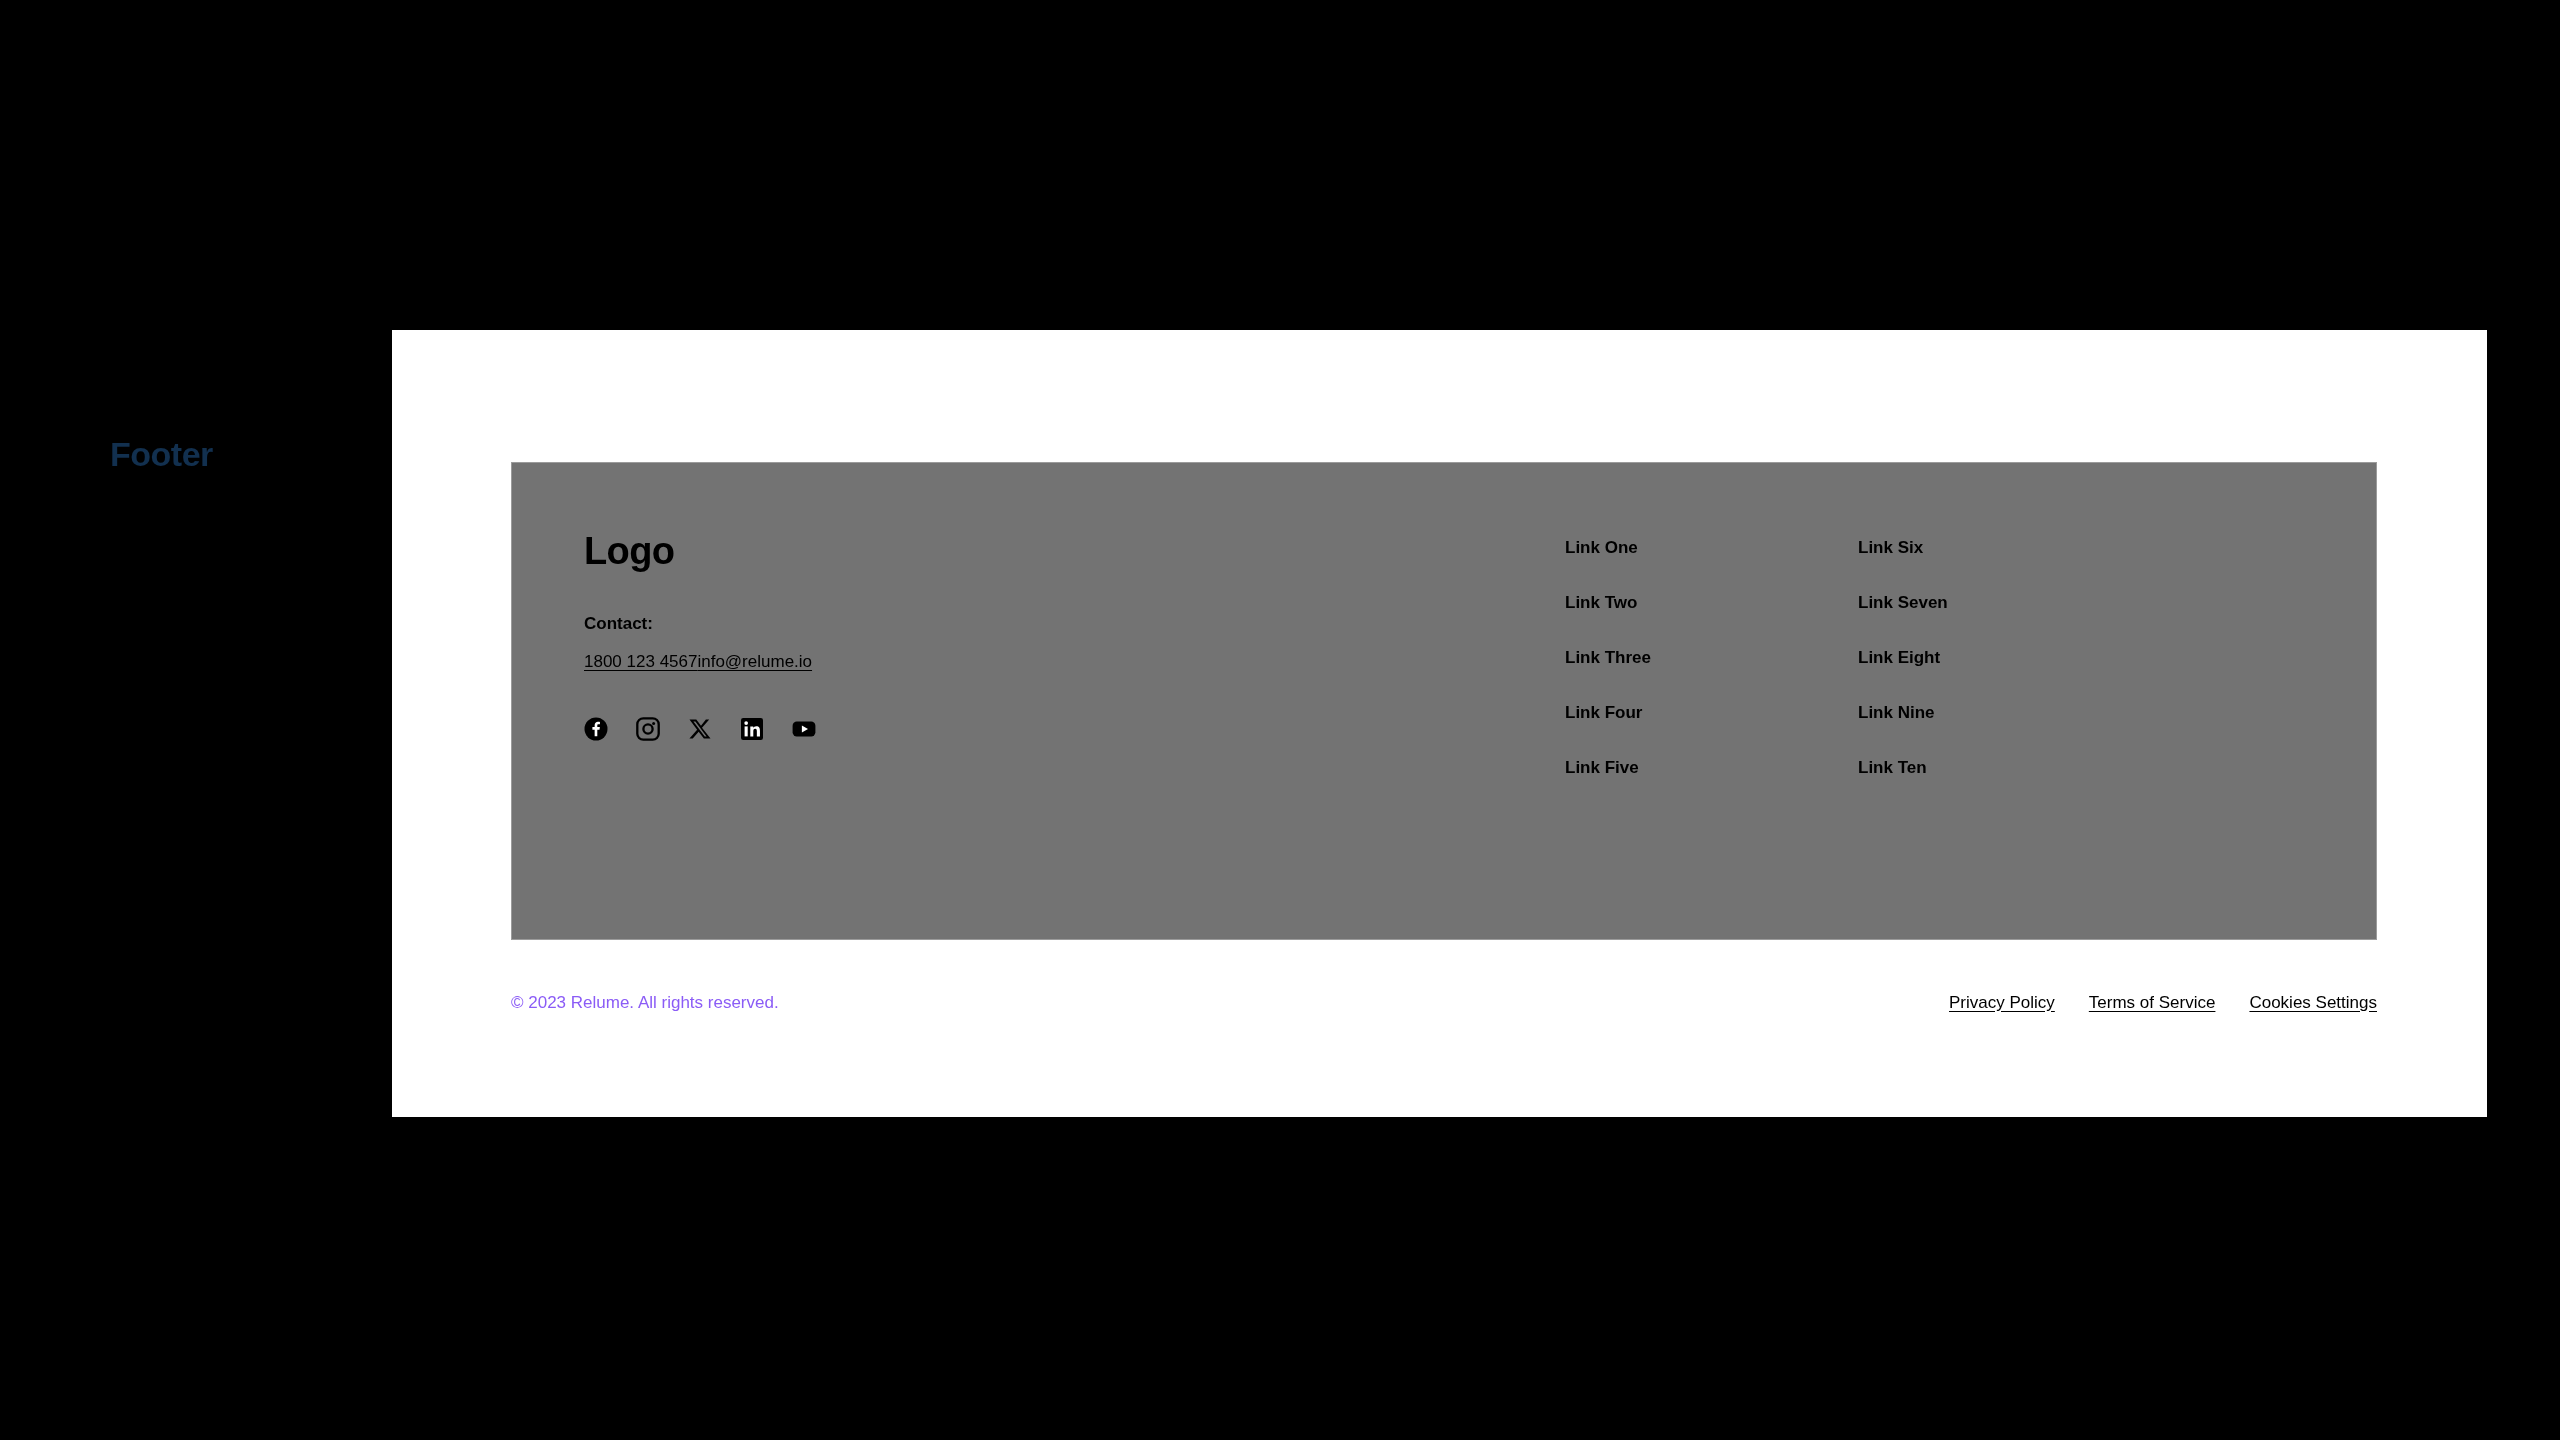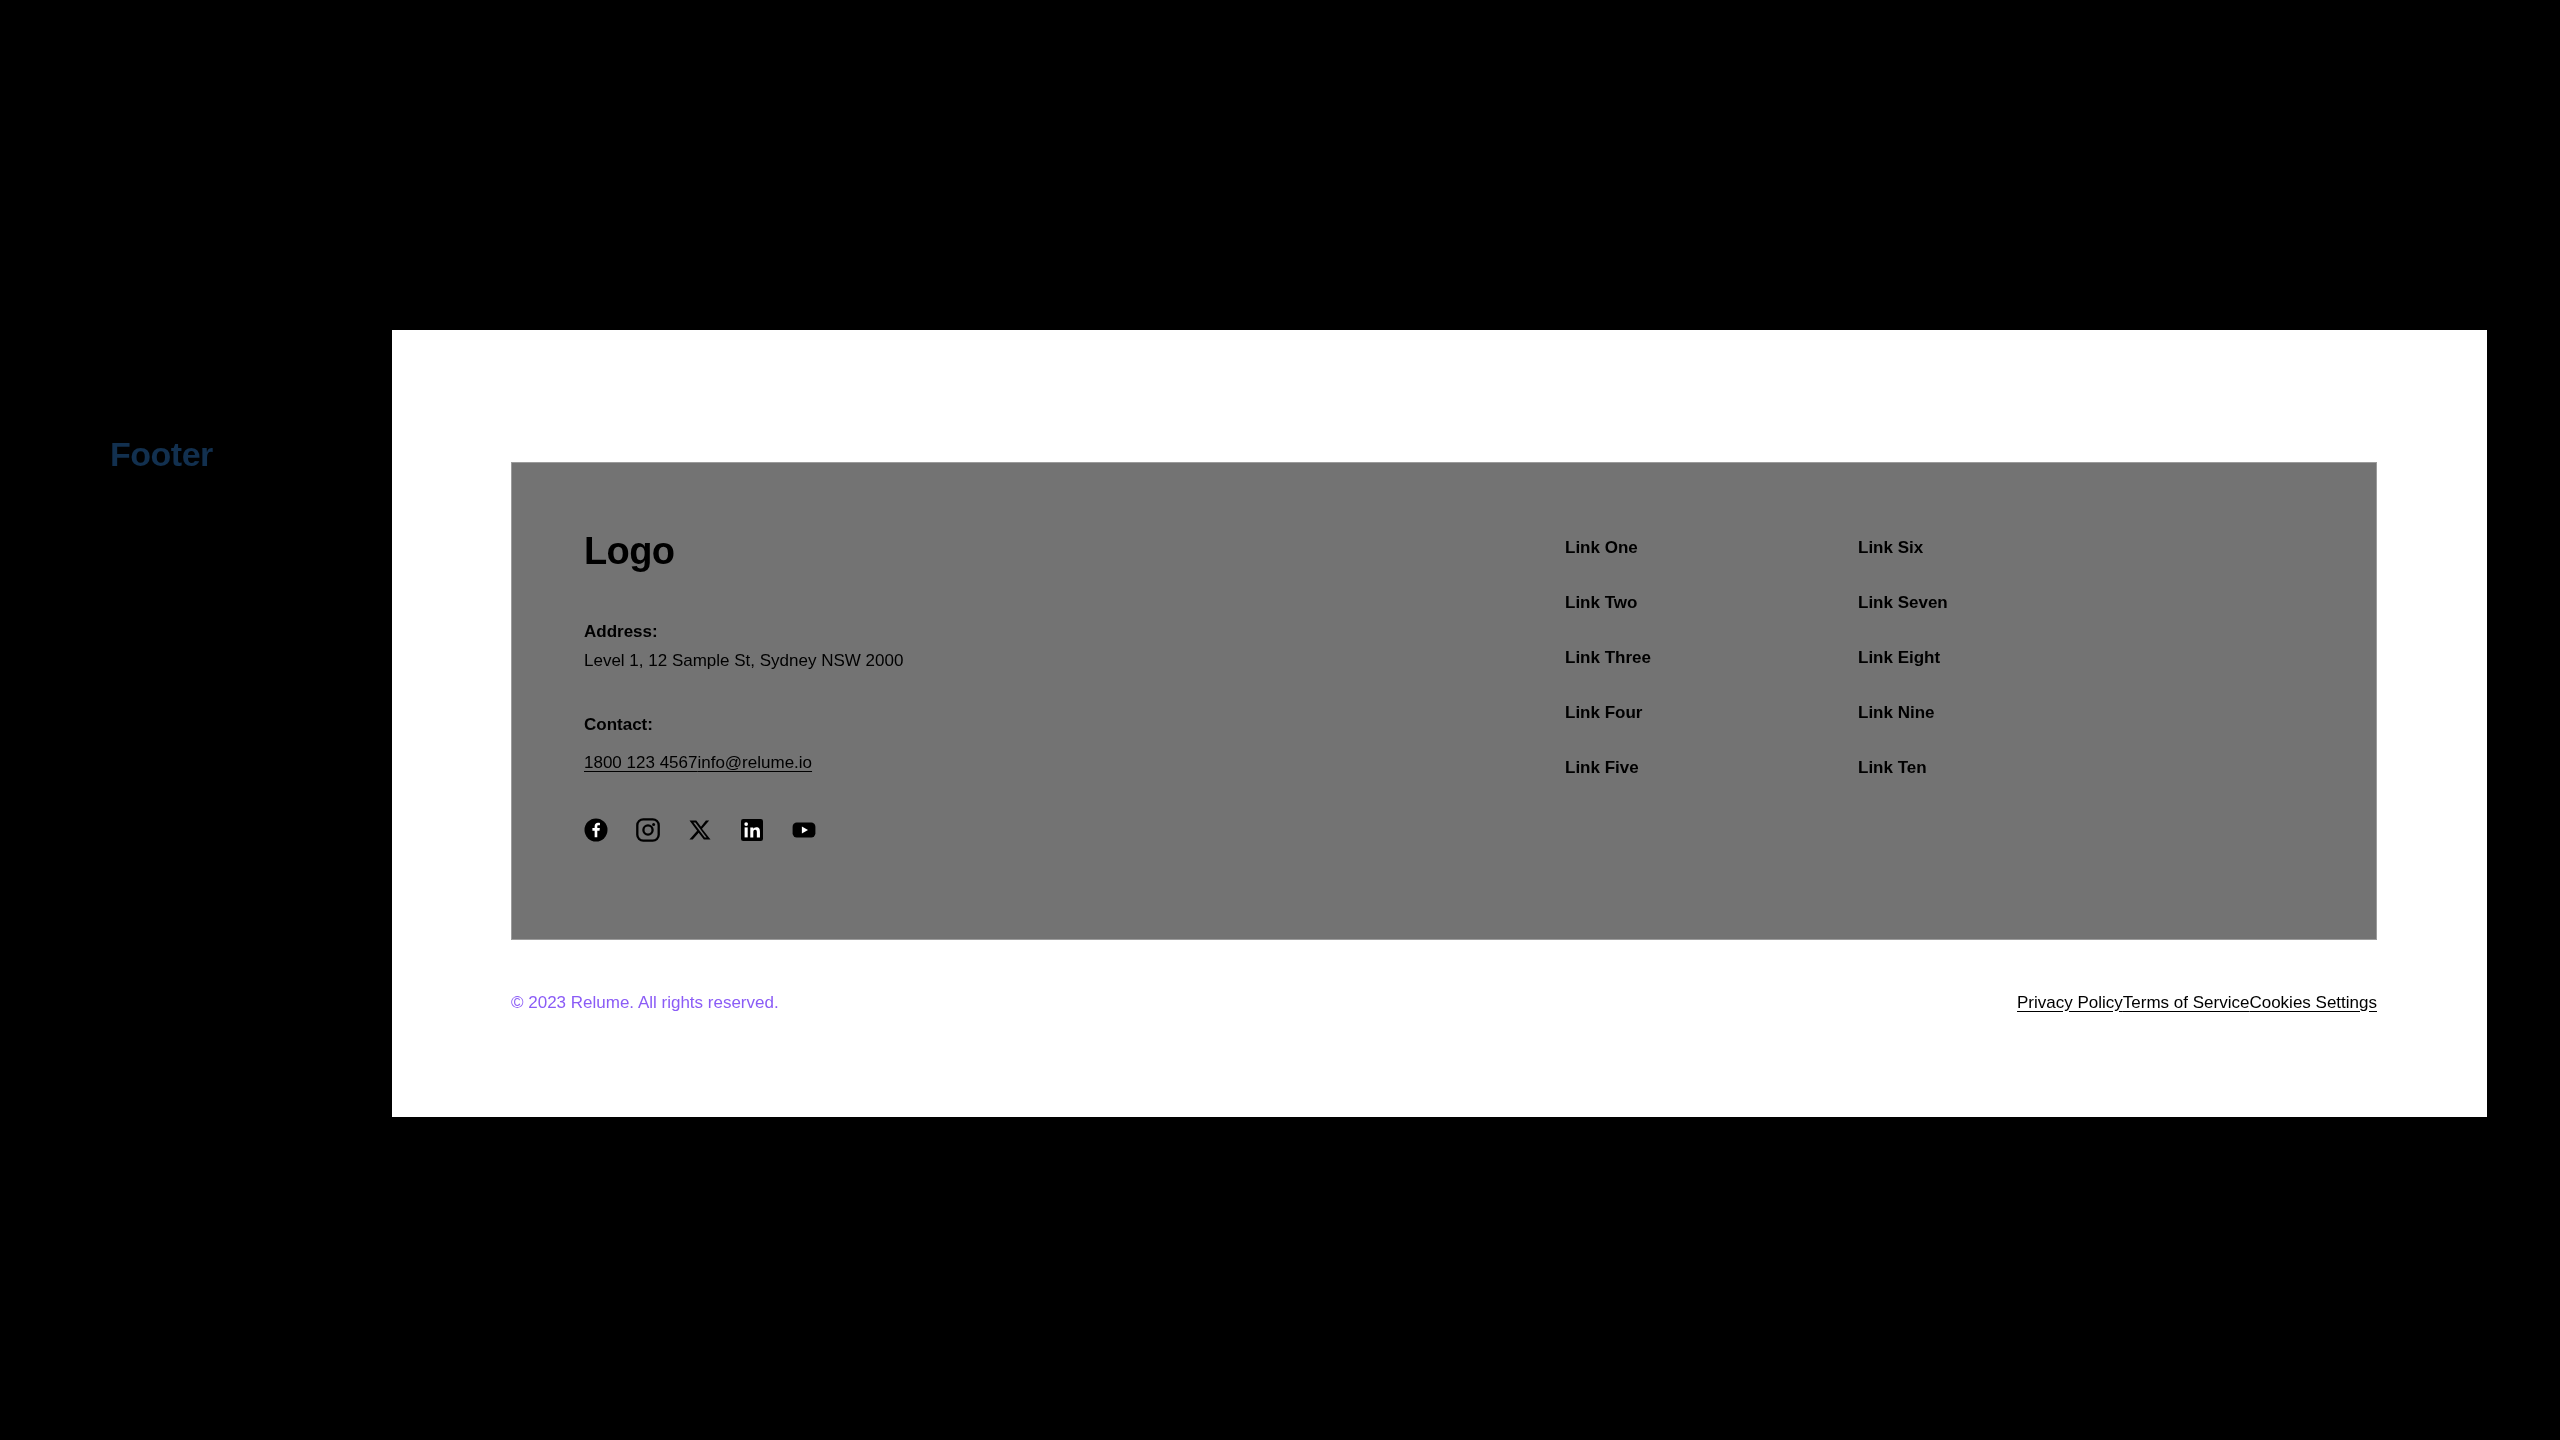--- a/index.html
+++ b/index.html
@@ -169,20 +169,21 @@
   .copyright {
     font-size: 17px;
     font-weight: 400;
     color: #8b5cf6;
     line-height: 1.5;
     white-space: nowrap;
   }
 
   .legal-links {
     display: flex;
+    gap: 34px;
     white-space: nowrap;
   }
 
   .legal-links a {
     font-size: 17px;
     font-weight: 400;
     color: #000000;
     text-decoration: underline;
     text-underline-offset: 3px;
   }
@@ -196,24 +197,20 @@
 
   <div class="page">
 
     <div class="footer-panel">
       <div class="footer-inner">
 
         <div class="brand-col">
 
           <div class="logo-wordmark">Logo</div>
 
-          <div class="info-block">
-            <div class="info-label">Address:</div>
-            <div class="info-value">Level 1, 12 Sample St, Sydney NSW 2000</div>
-          </div>
 
           <div class="contact-block">
             <div class="info-label">Contact:</div>
             <div class="contact-links"><a>1800 123 4567</a><a>info@relume.io</a></div>
           </div>
 
           <div class="social-row">
 
             <span class="social-icon">
               <svg width="24" height="24" viewBox="0 0 24 24" aria-hidden="true">

